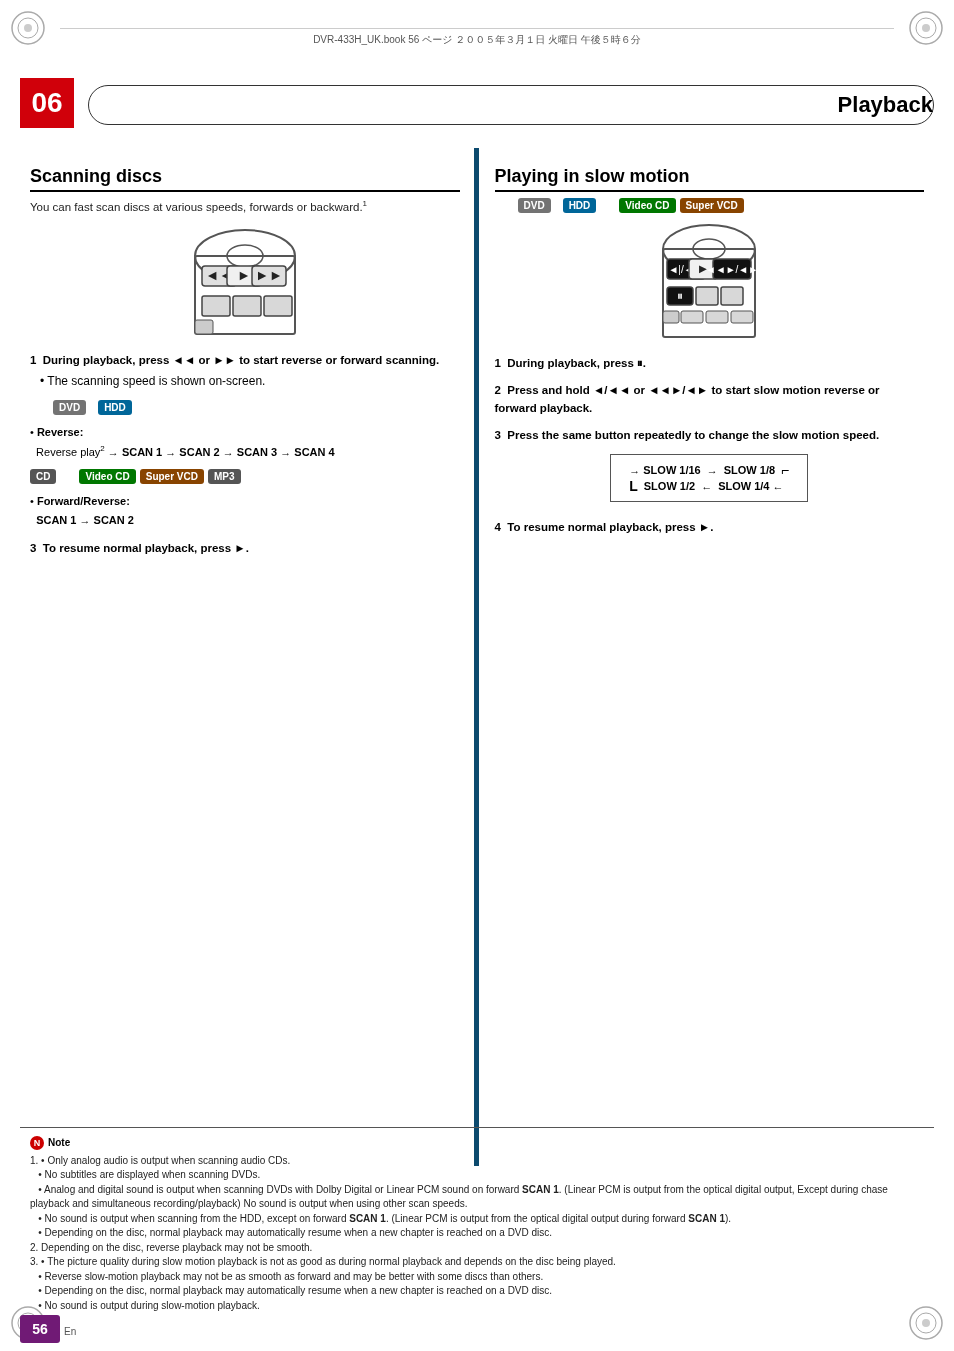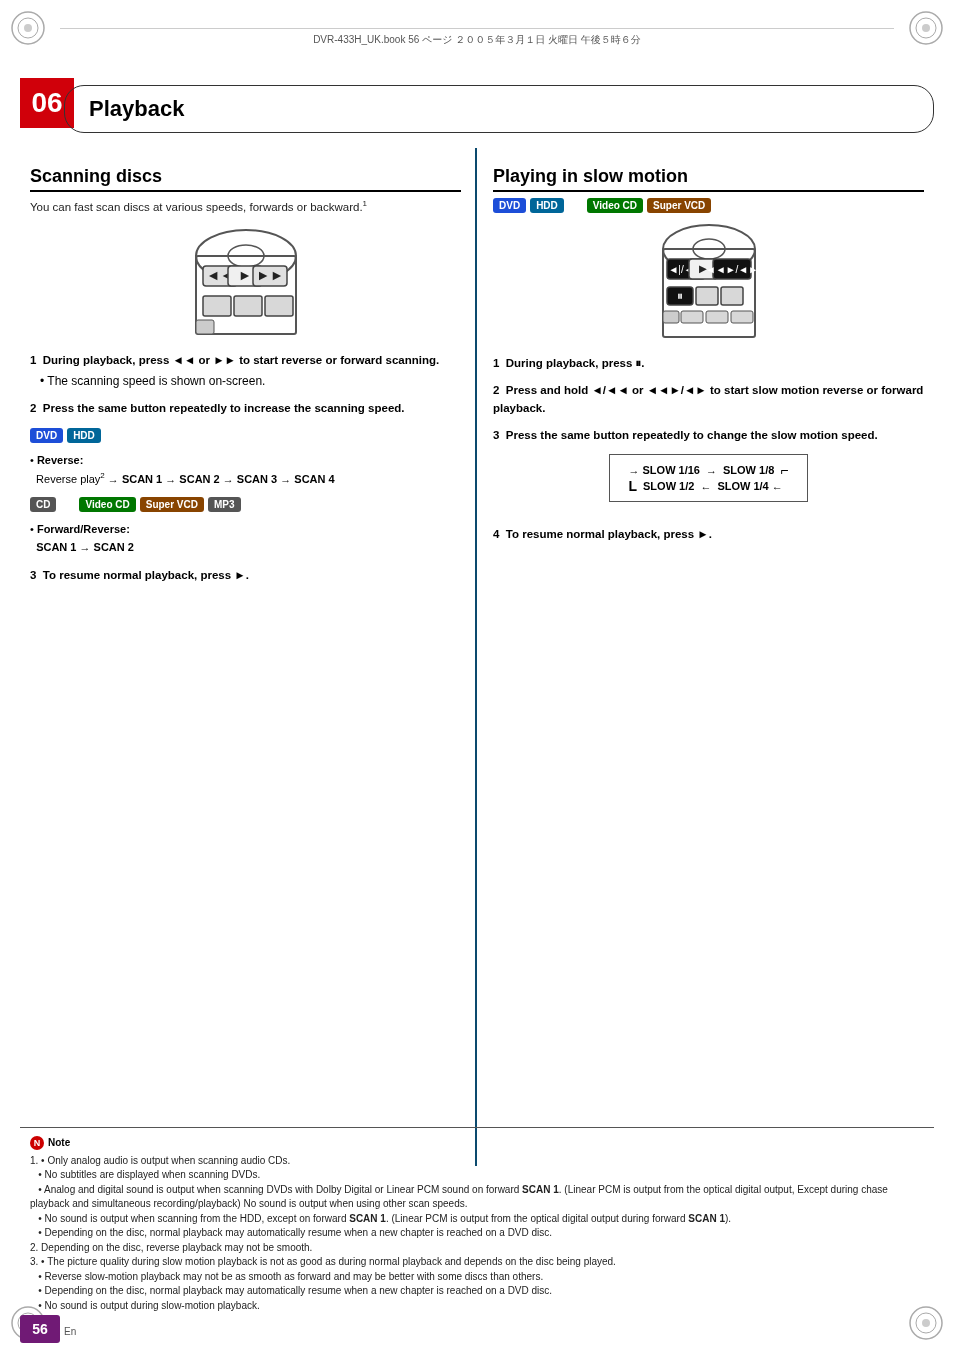--- a/index.html
+++ b/index.html
@@ -52,28 +52,29 @@
       color: #fff;
       font-size: 28px;
       font-weight: bold;
       border-radius: 0;
     }
 
     
     .page-title-bar {
       position: absolute;
       top: 85px;
-      left: 64px;
+      left: 88px;
       right: 20px;
-      height: 48px;
+      height: 40px;
       border: 1.5px solid #333;
       border-radius: 20px;
       display: flex;
       align-items: center;
       padding-left: 24px;
+      justify-content: flex-end;
     }
     .page-title-bar span {
       font-size: 22px;
       font-weight: bold;
       color: #000;
     }
 
     
     .section-heading {
       font-size: 18px;
@@ -105,22 +106,22 @@
       margin-bottom: 8px;
       flex-wrap: wrap;
     }
     .badge {
       font-size: 10px;
       font-weight: bold;
       color: #fff;
       padding: 2px 6px;
       border-radius: 3px;
     }
-    .badge-dvd { background: #1d4ed8; }
-    .badge-hdd { background: #006699; }
+    .badge-dvd { background: #737373; margin-left: 23px; }
+    .badge-hdd { background: #006699; margin-left: 8px; }
     .badge-vcd { background: #007700; margin-left: 19px; }
     .badge-svcd { background: #884400; }
     .badge-cd { background: #555; }
 
     
     .bullet-list {
       list-style: none;
       padding-left: 10px;
       font-size: 12px;
       line-height: 1.5;
@@ -232,21 +233,21 @@
 <div class="chapter-box">
   <span>06</span>
 </div>
 
 <div class="page-title-bar">
   <span>Playback</span>
 </div>
 
 <div style="position:absolute; top:148px; left:20px; right:20px; bottom:185px; display:flex;">
 
-  <div style="flex:1; padding:18px 14px 10px 10px; border-right:2px solid #0c4a6e;">
+  <div style="flex:1; padding:18px 14px 10px 10px; border-right:5px solid #0c4a6e;">
 
     <div class="section-heading">Scanning discs</div>
 
     <div class="section-intro">
       You can fast scan discs at various speeds, forwards or backward.<sup>1</sup>
     </div>
 
     <div style="display:flex;justify-content:center;margin-bottom:14px;">
       <svg width="150" height="110">
 
@@ -272,23 +273,20 @@
       </svg>
     </div>
 
     <div class="step">
       <span class="bold">1&nbsp;&nbsp;During playback, press ◄◄ or ►► to start reverse or forward scanning.</span>
       <ul class="bullet-list" style="margin-top:3px;">
         <li>The scanning speed is shown on-screen.</li>
       </ul>
     </div>
 
-    <div class="step">
-      <span class="bold">2&nbsp;&nbsp;Press the same button repeatedly to increase the scanning speed.</span>
-    </div>
 
     <div class="badge-row">
       <span class="badge badge-dvd">DVD</span>
       <span class="badge badge-hdd">HDD</span>
     </div>
 
     <div class="scan-text">
       • <span class="bold">Reverse:</span><br>
       &nbsp;&nbsp;Reverse play<sup>2</sup> → <span class="bold">SCAN 1</span> → <span class="bold">SCAN 2</span> → <span class="bold">SCAN 3</span> → <span class="bold">SCAN 4</span>
     </div>
@@ -357,21 +355,21 @@
     </div>
 
     <div class="step">
       <span class="bold">2&nbsp;&nbsp;Press and hold ◄/◄◄ or ◄◄►/◄► to start slow motion reverse or forward playback.</span>
     </div>
 
     <div class="step">
       <span class="bold">3&nbsp;&nbsp;Press the same button repeatedly to change the slow motion speed.</span>
     </div>
 
-    <div style="display:flex;justify-content:center;margin:8px 0 24px 0;">
+    <div style="display:flex;justify-content:center;margin:8px 0 17px 0;">
       <div style="border:1.5px solid #555;padding:8px 18px;font-size:11px;font-weight:bold;">
         <div style="display:flex;align-items:center;gap:6px;margin-bottom:2px;">
           <span>→ SLOW 1/16</span>
           <span>→</span>
           <span>SLOW 1/8</span>
           <span style="font-size:14px;line-height:1;">⌐</span>
         </div>
         <div style="display:flex;align-items:center;gap:6px;">
           <span style="font-size:14px;line-height:1;">L</span>
           <span>SLOW 1/2</span>

